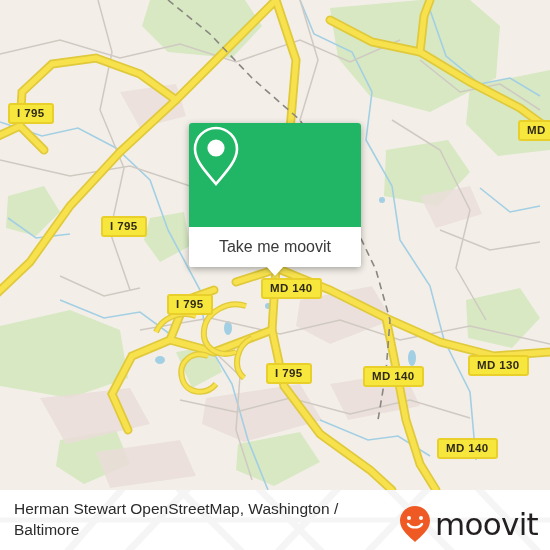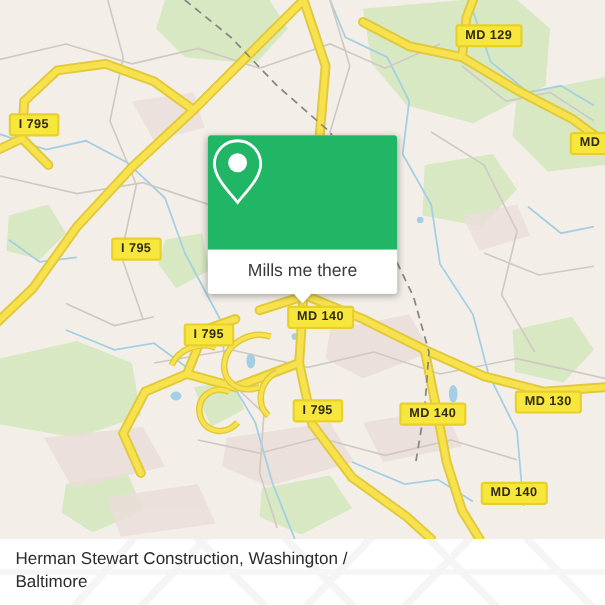--- a/index.html
+++ b/index.html
@@ -223,56 +223,64 @@
         <path d="M252 338 C236 346 232 368 244 378"></path>
         <path d="M196 316 C180 310 162 318 156 332"></path>
       </g>
 
       <g>
         <path d="M168 0 L210 34 L252 78 L300 120 L330 170 L352 220 L376 270 L390 320 L386 372 L378 420" stroke="#8a8680" stroke-width="1.6" fill="none" stroke-dasharray="7 5"></path>
       </g>
     </svg>
 
 
-    <div class="shield" style="left:414px;top:22px;">MD 129</div>
     <div class="shield" style="left:518px;top:120px;">MD 12</div>
     <div class="shield" style="left:8px;top:103px;">I 795</div>
     <div class="shield" style="left:101px;top:216px;">I 795</div>
     <div class="shield" style="left:261px;top:278px;">MD 140</div>
     <div class="shield" style="left:167px;top:294px;">I 795</div>
     <div class="shield" style="left:266px;top:363px;">I 795</div>
     <div class="shield" style="left:363px;top:366px;">MD 140</div>
     <div class="shield" style="left:468px;top:355px;text-align:right;">MD 130</div>
     <div class="shield" style="left:437px;top:438px;">MD 140</div>
 
     <div class="popup">
       <div class="popup-img">
         <svg width="54" height="66" viewBox="0 0 54 66">
           <path d="M27 5 C15.4 5 6 14.4 6 26 C6 39 20 52 27 61 C34 52 48 39 48 26 C48 14.4 38.6 5 27 5 Z" fill="none" stroke="#ffffff" stroke-width="2.6"></path>
           <circle cx="27" cy="25" r="8.6" fill="#ffffff"></circle>
         </svg>
       </div>
-      <div class="popup-cta">Mills me there</div>
+      <div class="popup-cta">Take me moovit</div>
       <div class="popup-tail"></div>
     </div>
 
   </div>
 
   <div class="footer">
     <svg class="footer-watermark" width="550" height="60" viewBox="0 0 550 60">
       <g stroke="#eeeeee" stroke-width="7" fill="none">
         <path d="M60 70 L130 -10"></path>
           <path d="M120 70 L196 -10"></path>
         <path d="M170 -10 L250 70"></path>
           <path d="M250 -10 L330 70"></path>
         <path d="M270 70 L346 -10"></path>
           <path d="M360 70 L436 -10"></path>
         <path d="M380 -10 L460 70"></path>
           <path d="M470 -10 L546 70"></path>
         <path d="M0 30 L550 30" stroke-width="5"></path>
       </g>
     </svg>
 
-    <div class="footer-title">Herman Stewart Construction, Washington / Baltimore</div>
-
+    <div class="footer-title">Herman Stewart OpenStreetMap, Washington / Baltimore</div>
+
+    <div class="brand">
+      <svg width="34" height="40" viewBox="0 0 34 40">
+        <path d="M17 2 C8.7 2 2 8.7 2 17 C2 26 12 33 17 38 C22 33 32 26 32 17 C32 8.7 25.3 2 17 2 Z" fill="#ef5a24"></path>
+        <circle cx="11" cy="14" r="2" fill="#ffffff"></circle>
+        <circle cx="23" cy="14" r="2" fill="#ffffff"></circle>
+        <path d="M10 20 C13 24.5 21 24.5 24 20" stroke="#ffffff" stroke-width="2.4" fill="none" stroke-linecap="round"></path>
+      </svg>
+      <span class="brand-word">moovit</span>
+    </div>
   </div>
 
 </div>
 
 </body></html>

